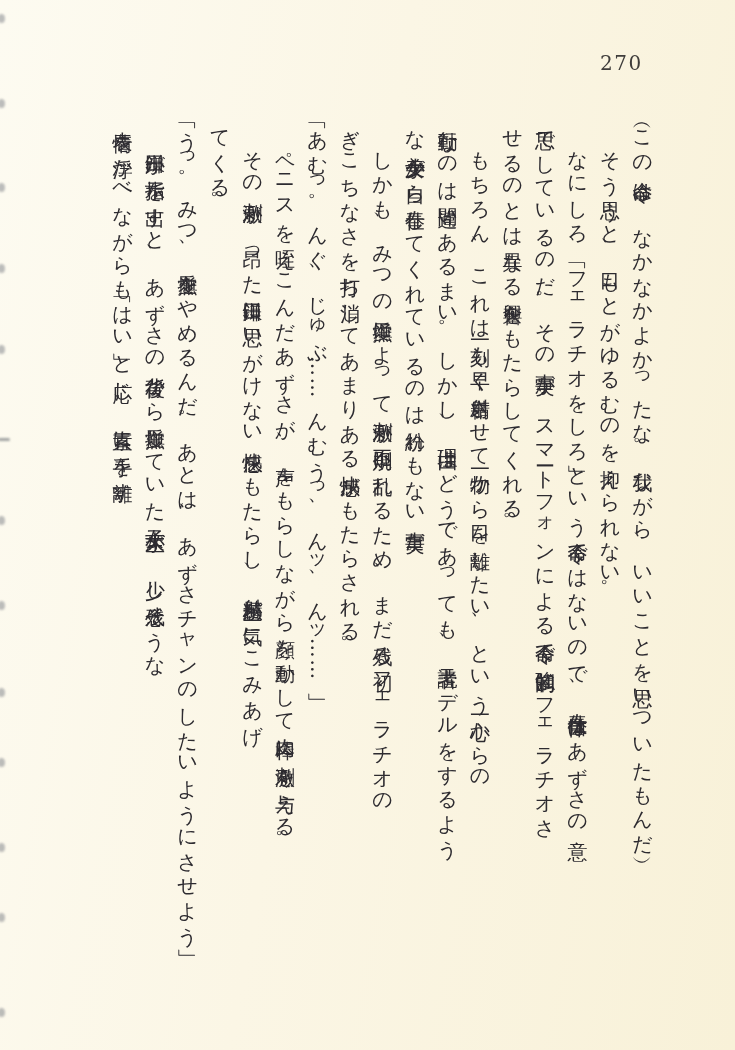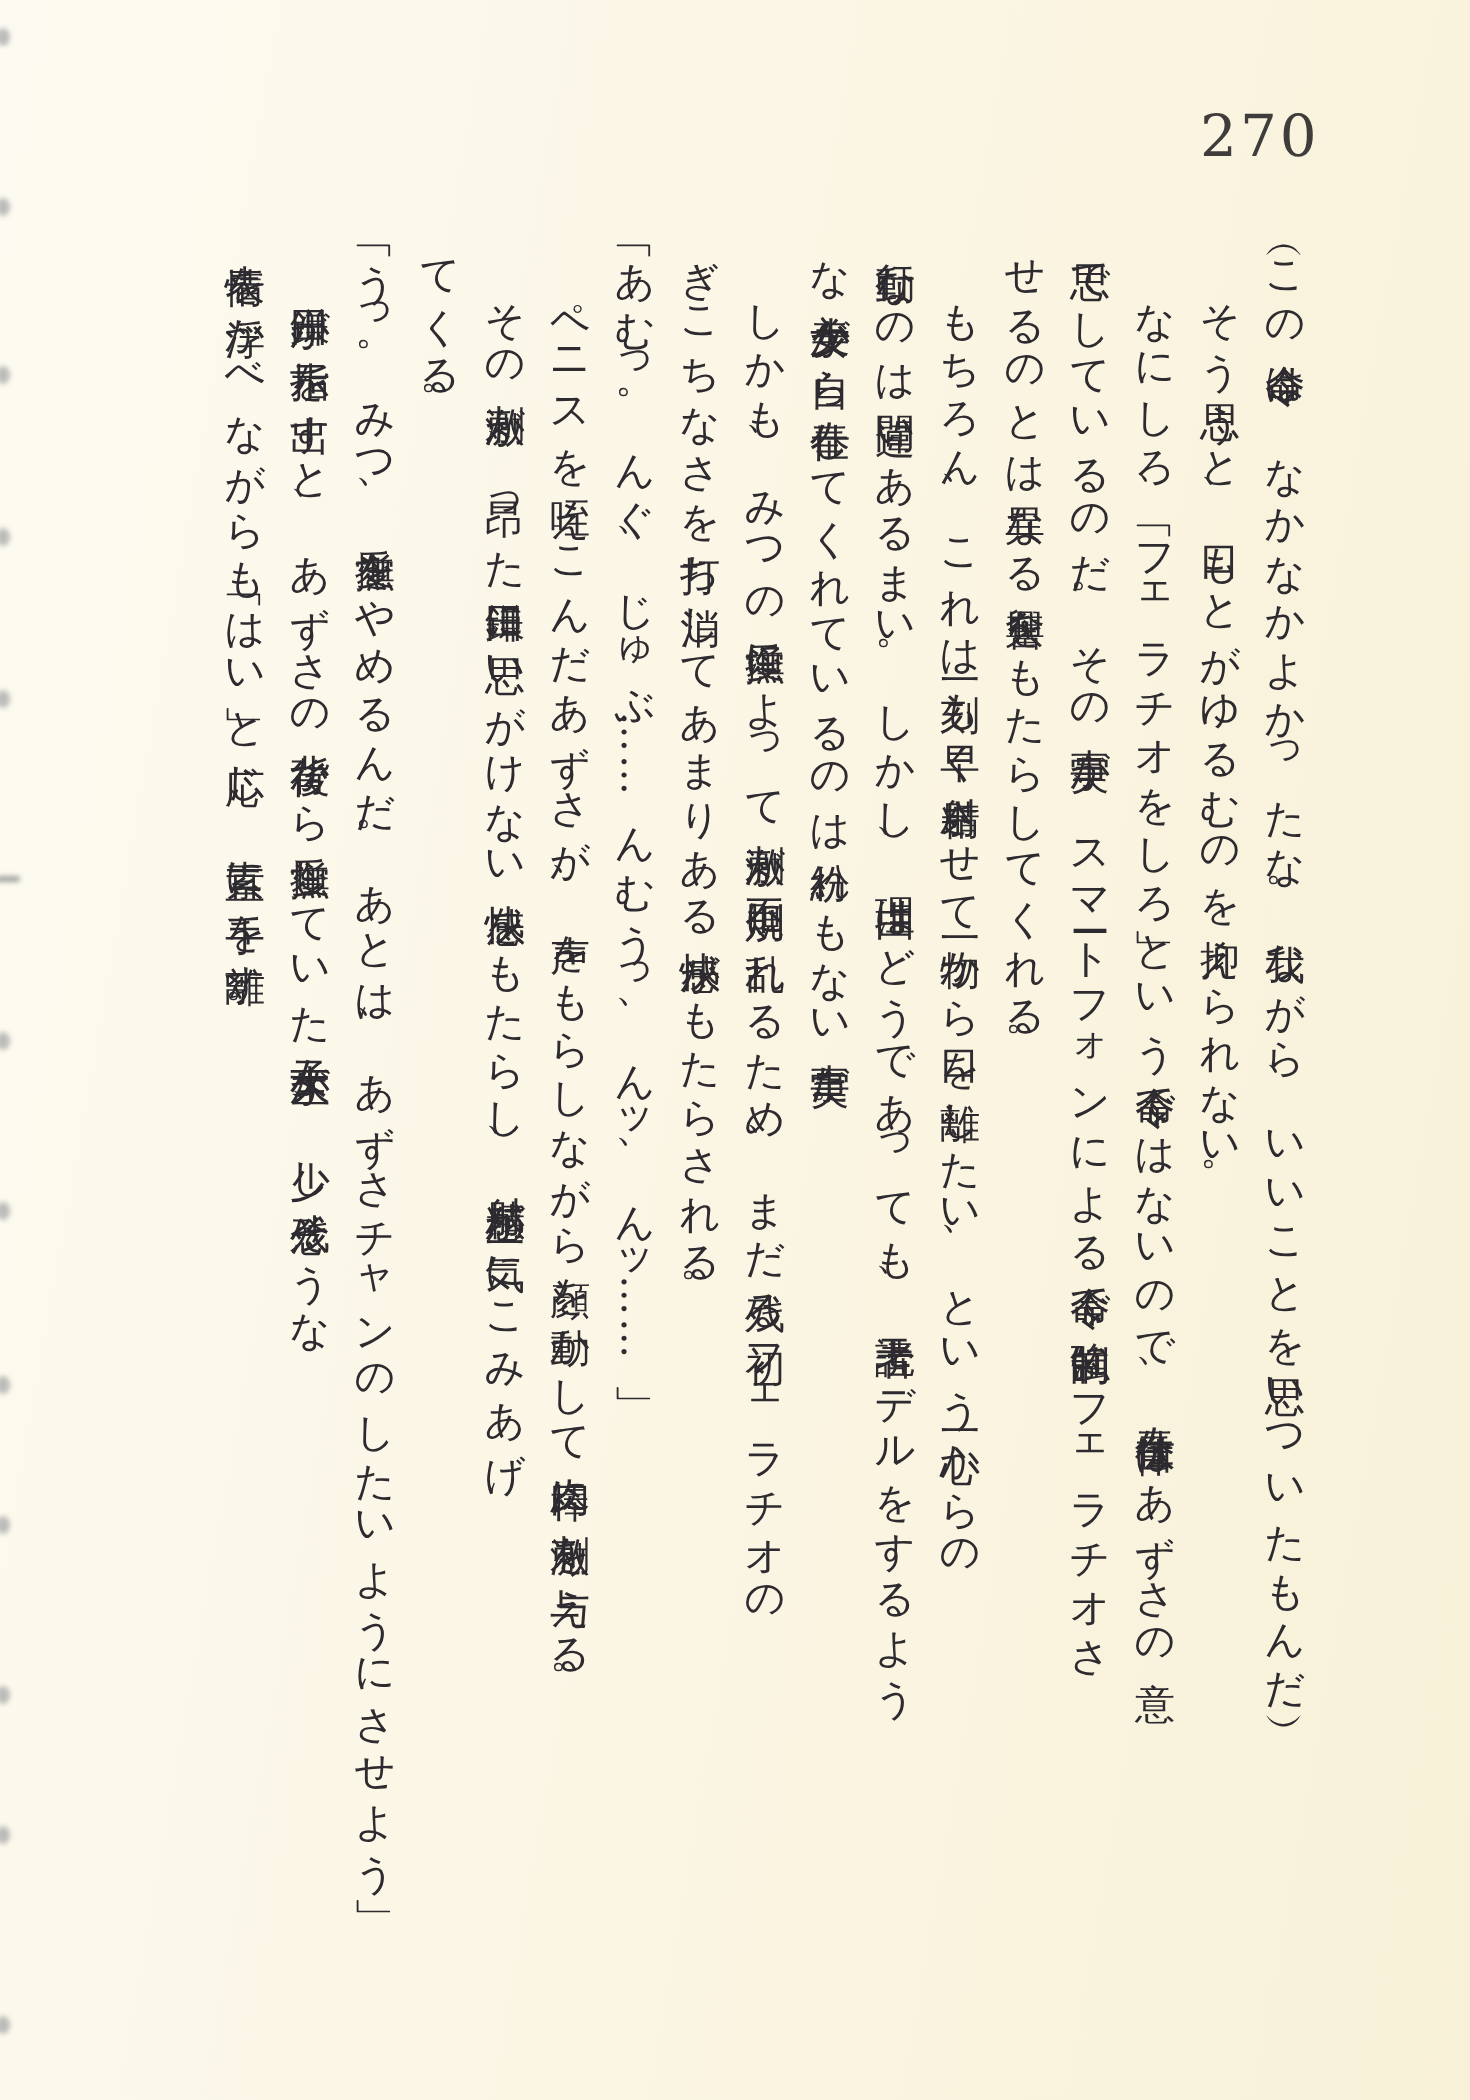--- a/index.html
+++ b/index.html
@@ -27,21 +27,21 @@
     width: 12px;
     height: 3px;
     border-radius: 2px;
     background: rgba(90, 96, 104, 0.55);
   }
 
   .page-number {
     position: absolute;
     top: 51px;
     left: 600px;
-    font-size: 29px;
+    font-size: 20px;
     letter-spacing: 1.5px;
     color: #3f3d3b;
   }
 
   .text-block {
     position: absolute;
     top: 116px;
     right: 76px;
     height: 852px;
     writing-mode: vertical-rl;

